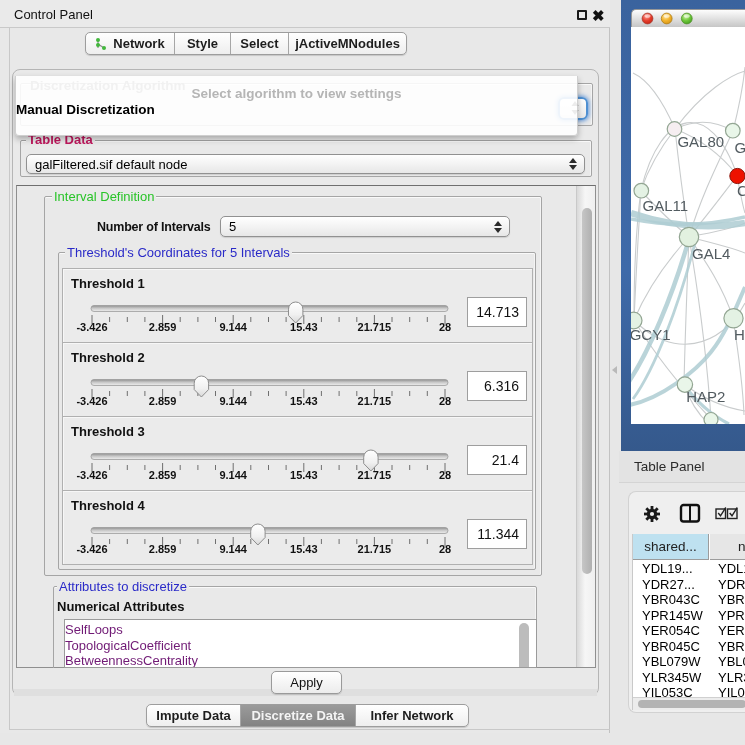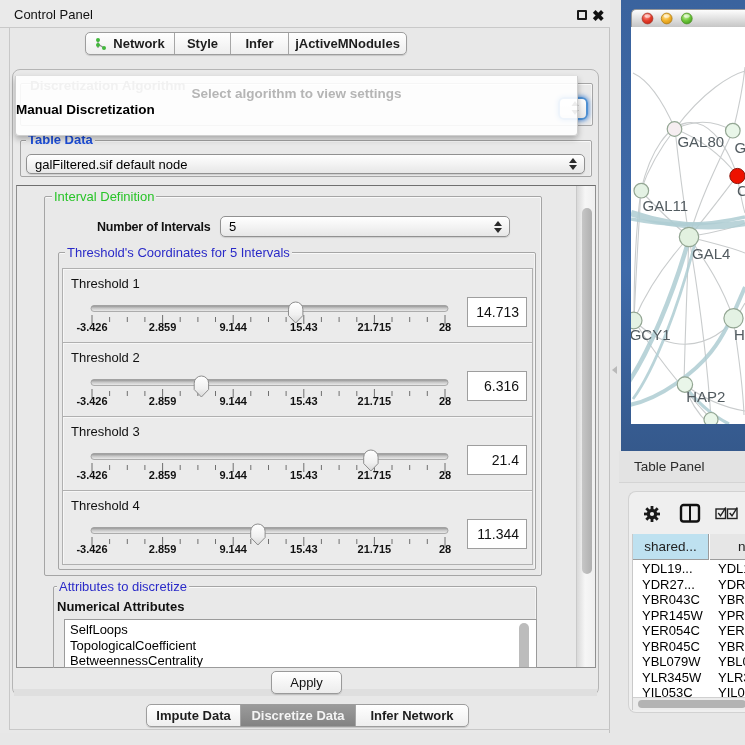--- a/index.html
+++ b/index.html
@@ -16,21 +16,21 @@
 .combo .tx{padding-left:8px}
 .combo .ar{position:absolute;right:5px;top:0;bottom:0;display:flex;flex-direction:column;justify-content:center;gap:1px}
 .combo .ar i{display:block;width:0;height:0;border-left:4px solid transparent;border-right:4px solid transparent}
 .combo .ar .up{border-bottom:5.5px solid #2b2b2b}
 .combo .ar .dn{border-top:5.5px solid #2b2b2b}
 .combo .ar{gap:2px}
 
 .grp{position:absolute;border:1px solid #a5a5a5;border-radius:2px;box-shadow:inset 0 1px 0 rgba(255,255,255,.7),inset -1px 0 0 rgba(255,255,255,.5)}
 .gtit{position:absolute;font-size:13px;background:#e9e9e9;padding:0 2px;line-height:13px}
 .tpanel{position:absolute;left:62px;width:471px;height:75px;border:1px solid #b0b0b0;background:#ebebeb;box-shadow:inset 1px 1px 0 rgba(255,255,255,.6)}
-.tpanel .tlab{position:absolute;left:8px;top:7px;font-size:13px;font-weight:normal;color:#111}
+.tpanel .tlab{position:absolute;left:8px;top:7px;font-size:13px;font-weight:bold;color:#111}
 .vbox{position:absolute;left:404px;top:28px;width:60px;height:30px;border:1px solid #9e9e9e;background:#fff;font-size:14px;color:#111;text-align:right;line-height:28px;padding-right:7px}
 </style></head><body>
 <div id="page">
 <svg width="0" height="0" style="position:absolute">
       <defs>
 <linearGradient id="tg" x1="0" y1="0" x2="0" y2="1">
           <stop offset="0" stop-color="#ffffff"></stop>
           <stop offset=".6" stop-color="#f0f0f0"></stop>
           <stop offset="1" stop-color="#d8d8d8"></stop>
         </linearGradient>
@@ -69,35 +69,35 @@
 
 <div class="seg" style="left:85px;top:32px">
  <div class="s" style="width:89px"><svg width="13" height="14" style="margin-right:5px">
           <line x1="3" y1="3" x2="3" y2="11" stroke="#8a8a8a" stroke-width="1.2"></line>
           <line x1="3" y1="7" x2="9" y2="11" stroke="#8a8a8a" stroke-width="1.2"></line>
           <circle cx="3" cy="3" r="2" fill="#42b83c"></circle>
           <circle cx="3" cy="8" r="2" fill="#42b83c"></circle>
           <circle cx="9" cy="11" r="2" fill="#42b83c"></circle>
         </svg>Network</div>
  <div class="s" style="width:56px">Style</div>
- <div class="s" style="width:58px">Infer</div>
+ <div class="s" style="width:58px">Select</div>
  <div class="s" style="width:117px">jActiveMNodules</div>
 </div>
 
 <div class="abs" style="left:12px;top:69px;width:587px;height:627px;background:#e9e9e9;border:1px solid #b5b5b5;border-radius:8px"></div>
 
 <div class="grp" style="left:20px;top:83px;width:573px;height:43px"></div>
 <div class="abs" style="left:558px;top:97px;width:30px;height:23px;border:2.2px solid #4f90d2;border-radius:6px;background:linear-gradient(#ffffff,#e9e9e9);box-shadow:0 0 4px 1px rgba(80,140,215,.9)"></div>
 <div class="abs" style="left:570px;top:99px;width:10px;height:18px"><svg width="10" height="18">
         <path d="M5 2 L8.5 7 L1.5 7 Z" fill="#444"></path>
         <path d="M5 16 L8.5 11 L1.5 11 Z" fill="#444"></path>
       </svg></div>
 
 <div class="grp" style="left:20px;top:140px;width:572px;height:37px"></div>
-<div class="gtit bold" style="left:26px;top:133px;color:#1d4ed8">Table Data</div>
+<div class="gtit bold" style="left:26px;top:133px;color:#be185d">Table Data</div>
 <div class="combo" style="left:26px;top:154px;width:559px;height:20px">
       <span class="tx">galFiltered.sif default node</span>
 <span class="ar" style="right:7px">
         <i class="up"></i>
         <i class="dn"></i>
       </span>
     </div>
 
 <div class="abs" style="left:16px;top:185px;width:580px;height:483px;background:#e9e9e9;border:1px solid #8f8f8f;border-top-color:#6f6f6f"></div>
 <div class="abs" style="left:576px;top:186px;width:19px;height:481px;background:linear-gradient(90deg,#d9d9d9,#f6f6f6 45%,#efefef);border-left:1px solid #c9c9c9"></div>
@@ -177,21 +177,21 @@
         <text x="382" y="62" font-size="11" font-weight="bold" fill="#111" text-anchor="middle" font-family="Liberation Sans,sans-serif">28</text>
 <path transform="translate(194.9,33)" d="M-7.2,7.2 A7.2,7.2 0 0 1 7.2,7.2 L7.2,13.5 L0,21 L-7.2,13.5 Z" fill="url(#tg)" stroke="#8d8d8d" stroke-width="1"></path>
 </svg>
 <div class="vbox">11.344</div>
 </div>
 
 <div class="grp" style="left:53px;top:586px;width:484px;height:100px"></div>
 <div class="gtit" style="left:57px;top:580px;color:#2a2ac8">Attributes to discretize</div>
 <div class="abs bold" style="left:57px;top:599px;font-size:13px;color:#111">Numerical Attributes</div>
 <div class="abs" style="left:64px;top:619px;width:473px;height:49px;background:#fff;border:1px solid #9b9b9b;overflow:hidden">
-<div style="font-size:13px;color:#000000;padding-left:5px;line-height:15.5px;padding-top:2px">SelfLoops<br>TopologicalCoefficient<br>BetweennessCentrality</div>
+<div style="font-size:13px;color:#701a75;line-height:15.5px;padding-top:2px">SelfLoops<br>TopologicalCoefficient<br>BetweennessCentrality</div>
 <div class="abs" style="left:454px;top:3px;width:10px;height:60px;background:#bcbcbc;border-radius:5px"></div>
 </div>
 <div class="abs" style="left:17px;top:668px;width:579px;height:28px;background:#e9e9e9"></div>
 <div class="abs" style="left:14px;top:689px;width:583px;height:7px;background:#dfdfdf"></div>
 <div class="abs" style="left:9px;top:28px;width:1px;height:702px;background:#c8c8c8"></div>
 <div class="abs" style="left:9px;top:729px;width:601px;height:1px;background:#c8c8c8"></div>
 <div class="abs" style="left:271px;top:671px;width:71px;height:23px;border:1px solid #9a9a9a;border-radius:5px;background:linear-gradient(#ffffff,#ececec);box-shadow:0 1px 1px rgba(0,0,0,.15);font-size:13px;color:#111;text-align:center;line-height:21px">Apply</div>
 
 <div class="seg" style="left:146px;top:704px">
  <div class="s" style="width:94px">Impute Data</div>

